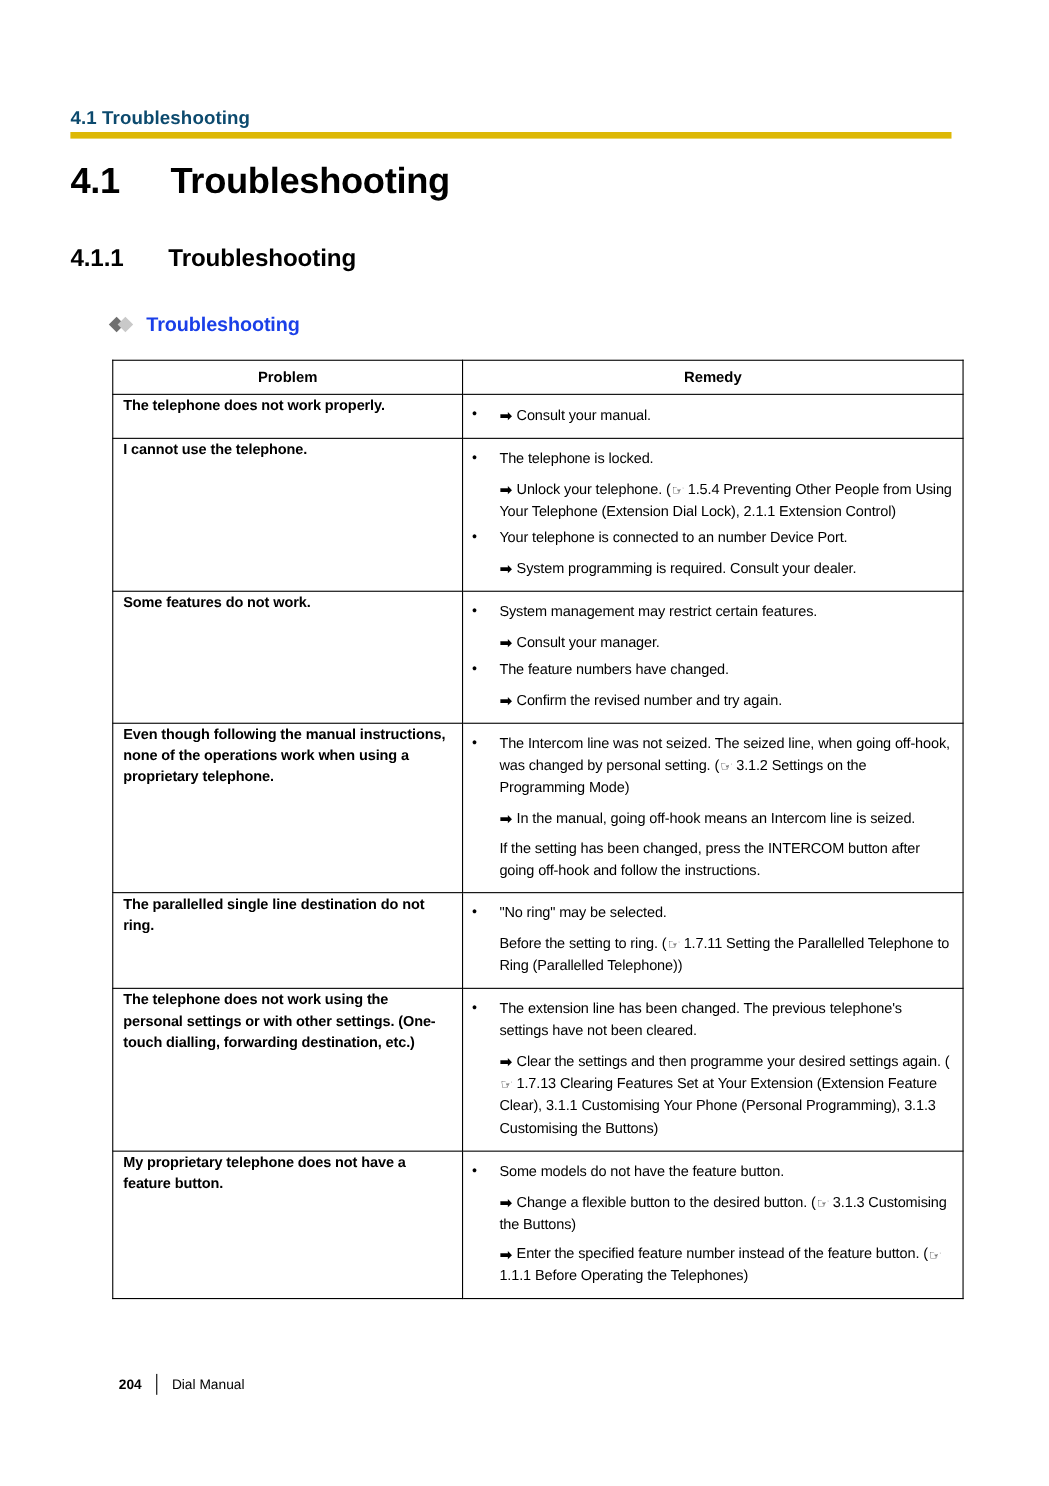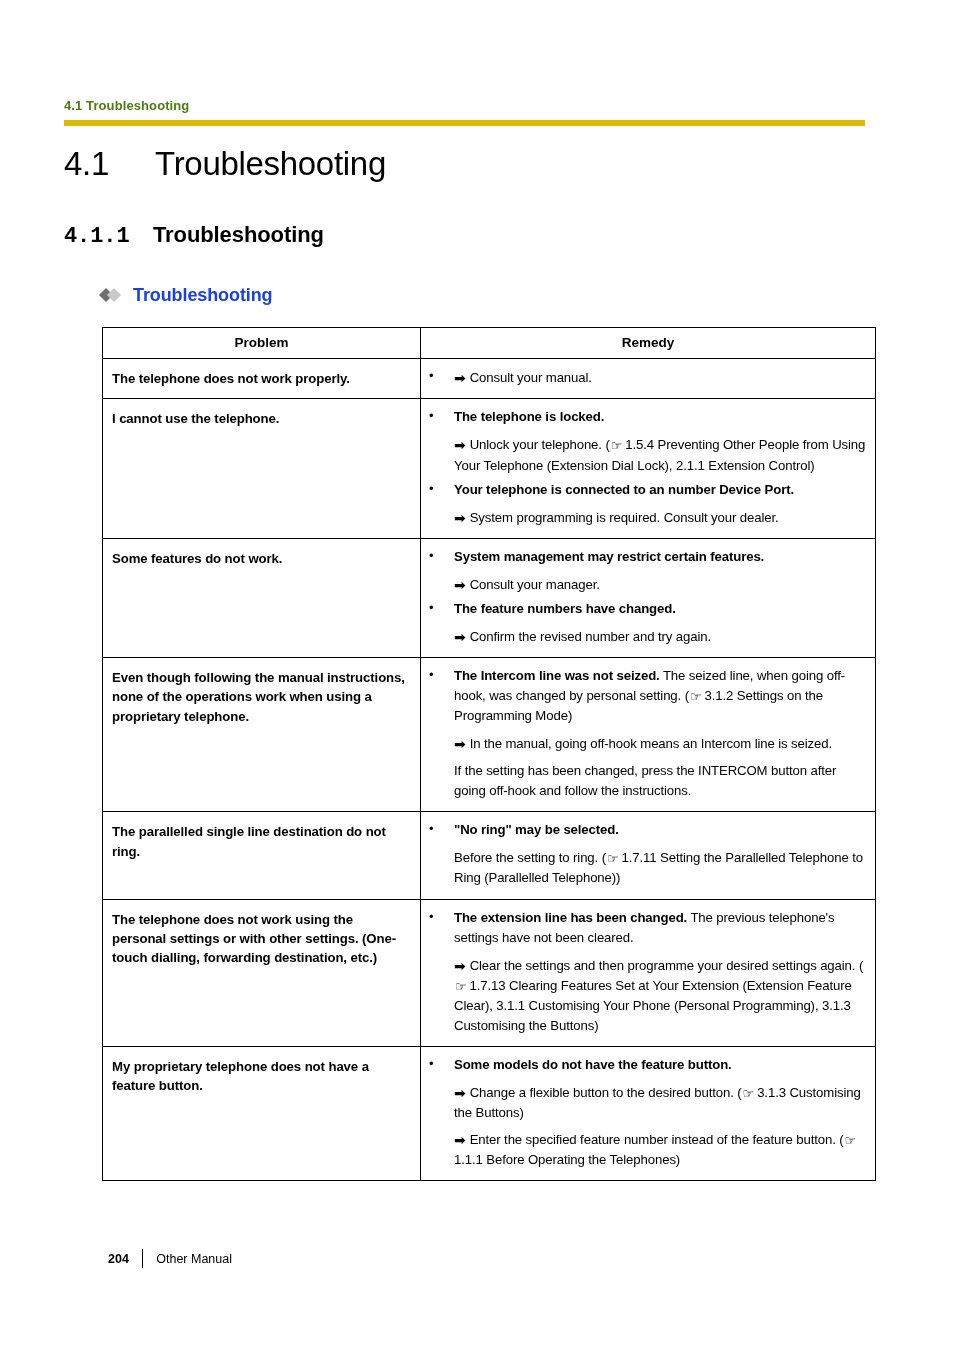--- a/index.html
+++ b/index.html
@@ -22,59 +22,59 @@
     width: 954px;
     height: 1351px;
     overflow: hidden;
   }
 
   
   .run-header {
     position: absolute;
     left: 64px;
     top: 98px;
-    font-size: 13px;
+    font-size: 17px;
     font-weight: bold;
     letter-spacing: 0.1px;
-    color: #4d7c0f;
+    color: #0c4a6e;
     text-align: center;
   }
   .header-rule {
     position: absolute;
     left: 64px;
     top: 120px;
     width: 801px;
     height: 6px;
     background: #ddb806;
   }
 
   
   .h1-block {
     position: absolute;
     left: 64px;
     top: 145px;
     display: flex;
     align-items: center;
     font-size: 33px;
-    font-weight: normal;
+    font-weight: bold;
     letter-spacing: -0.3px;
   }
   .h1-num { width: 91px; display: inline-block; }
 
   .h2-block {
     position: absolute;
     left: 64px;
     top: 222px;
     display: flex;
     align-items: baseline;
     font-size: 22px;
     font-weight: bold;
     letter-spacing: -0.1px;
   }
-  .h2-num { width: 89px; display: inline-block; font-family: Liberation Mono, monospace; }
+  .h2-num { width: 89px; display: inline-block; }
 
   .h3-block {
     position: absolute;
     left: 101px;
     top: 285px;
     display: flex;
     align-items: center;
     gap: 8px;
   }
   .diamonds {
@@ -119,21 +119,21 @@
   .col-rem  { width: 455px; }
 
   .tbl th {
     text-align: center;
     font-weight: bold;
     font-size: 13.5px;
     padding: 7px 4px 8px;
   }
 
   td.prob {
-    padding: 10px 10px 10px 9px;
+    padding: 0 10px 10px 9px;
     font-weight: bold;
     line-height: 1.47;
     letter-spacing: -0.1px;
   }
   td.rem {
     padding: 8px 8px 10px 0;
   }
 
   
   .bullet-item {
@@ -146,21 +146,21 @@
     position: absolute;
     left: 8px;
     top: -1px;
     font-size: 13px;
     line-height: 1.5;
   }
   .line {
     line-height: 1.52;
     letter-spacing: -0.12px;
   }
-  .line.b { font-weight: bold; margin-top: 33px; }
+  .line.b { font-weight: normal; margin-top: 33px; }
   .sub {
     padding-left: 33px;
     line-height: 1.52;
     letter-spacing: -0.12px;
   }
   .gap { height: 7px; }
   .gap-sm { height: 4px; }
 
   .arrow {
     display: inline-block;
@@ -318,16 +318,16 @@
             <div class="gap"></div>
             <div class="sub"><span class="arrow">➡</span><span>Enter the specified feature number instead of the feature button. (</span><span class="hand">☞</span><span>1.1.1 Before Operating the Telephones)</span></div>
           </td>
         </tr>
       </tbody>
   </table>
 
   <div class="footer">
     <span class="pg">204</span>
     <span class="divider"></span>
-    <span class="doc">Other Manual</span>
+    <span class="doc">Dial Manual</span>
   </div>
 
 </div>
 
 </body></html>

